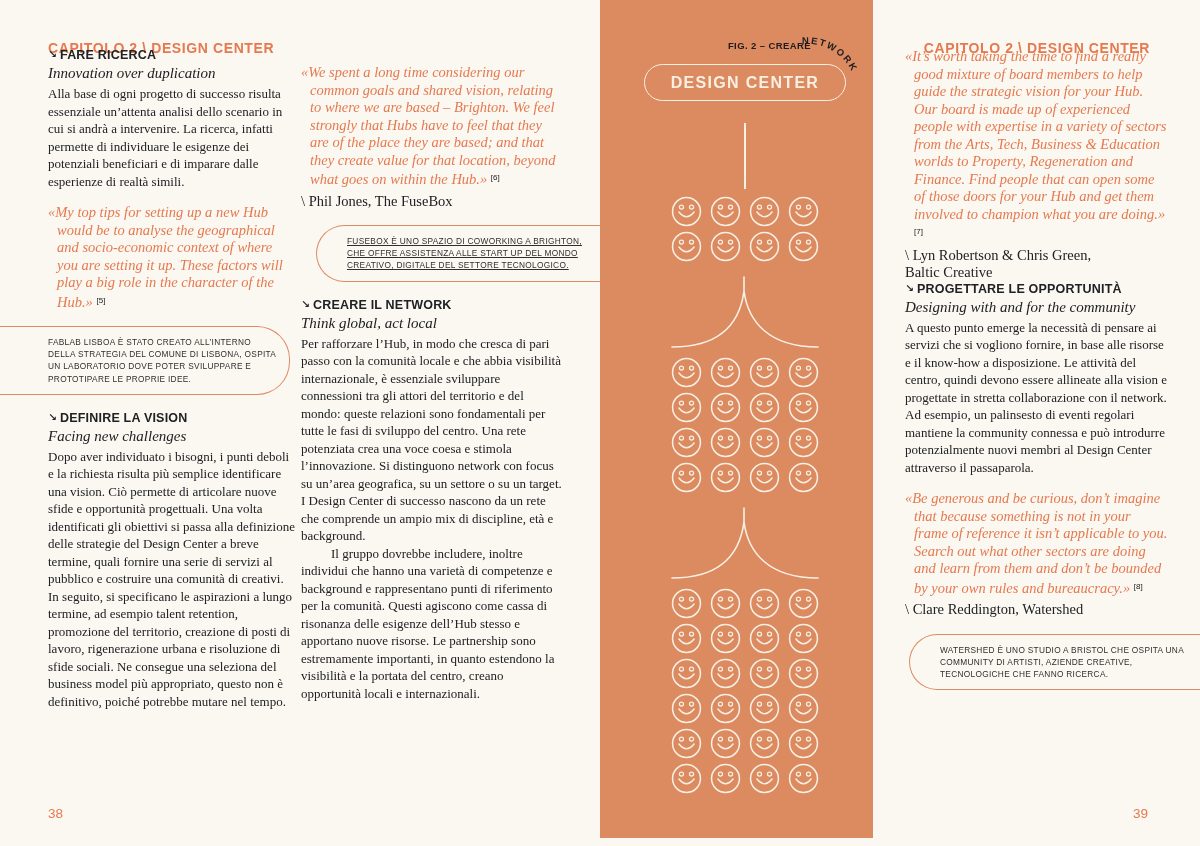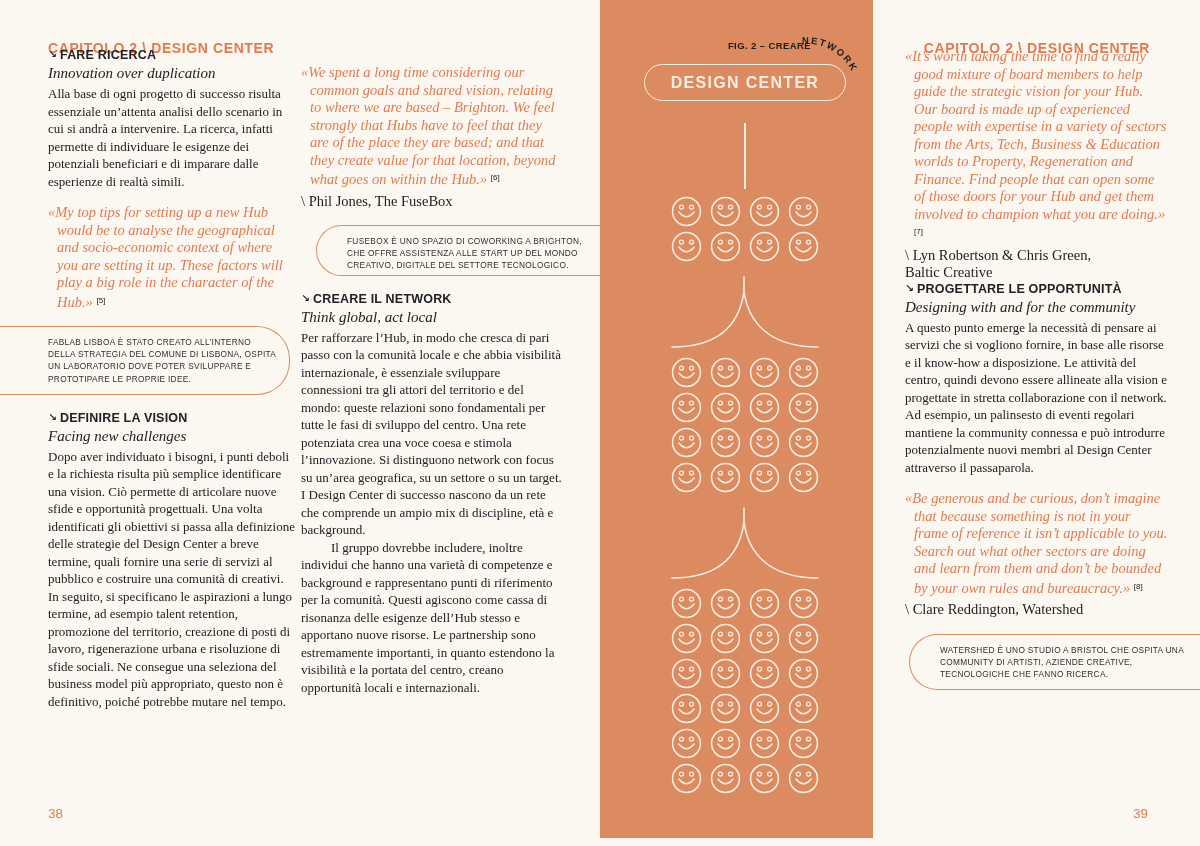--- a/index.html
+++ b/index.html
@@ -56,21 +56,21 @@
   .attribution-2{font-size:14.5px;line-height:17.5px;}
 
   .note{
     font-family:"Liberation Sans",sans-serif;font-size:8.3px;line-height:12.2px;
     letter-spacing:.3px;color:#2e2e30;border:1px solid #DE8A62;
     display:flex;align-items:center;margin-top:15px;margin-bottom:16px;
   }
   .note-cut-left{border-left:none;border-radius:0 33px 33px 0;}
   .note-cut-right{border-right:none;border-radius:33px 0 0 33px;}
   .note-fablab{margin-left:-68px;width:310px;padding:9px 12px 9px 68px;}
-  .note-fusebox{margin-left:15px;width:284px;padding:9px 8px 3px 30px;}
+  .note-fusebox{margin-left:15px;width:284px;padding:9px 8px 9px 30px;text-decoration:underline;}
   .note-baltic{margin-left:10px;width:285px;padding:9px 10px 9px 26px;}
   .note-watershed{margin-left:4px;width:291px;padding:9px 12px 9px 30px;}
 
   
   .figure-panel{
     position:absolute;left:600px;top:0;width:273px;height:838px;
     background:var(--panel);z-index:2;
   }
   .fig-label{
     position:absolute;top:40px;right:62px;font-family:"Liberation Sans",sans-serif;

